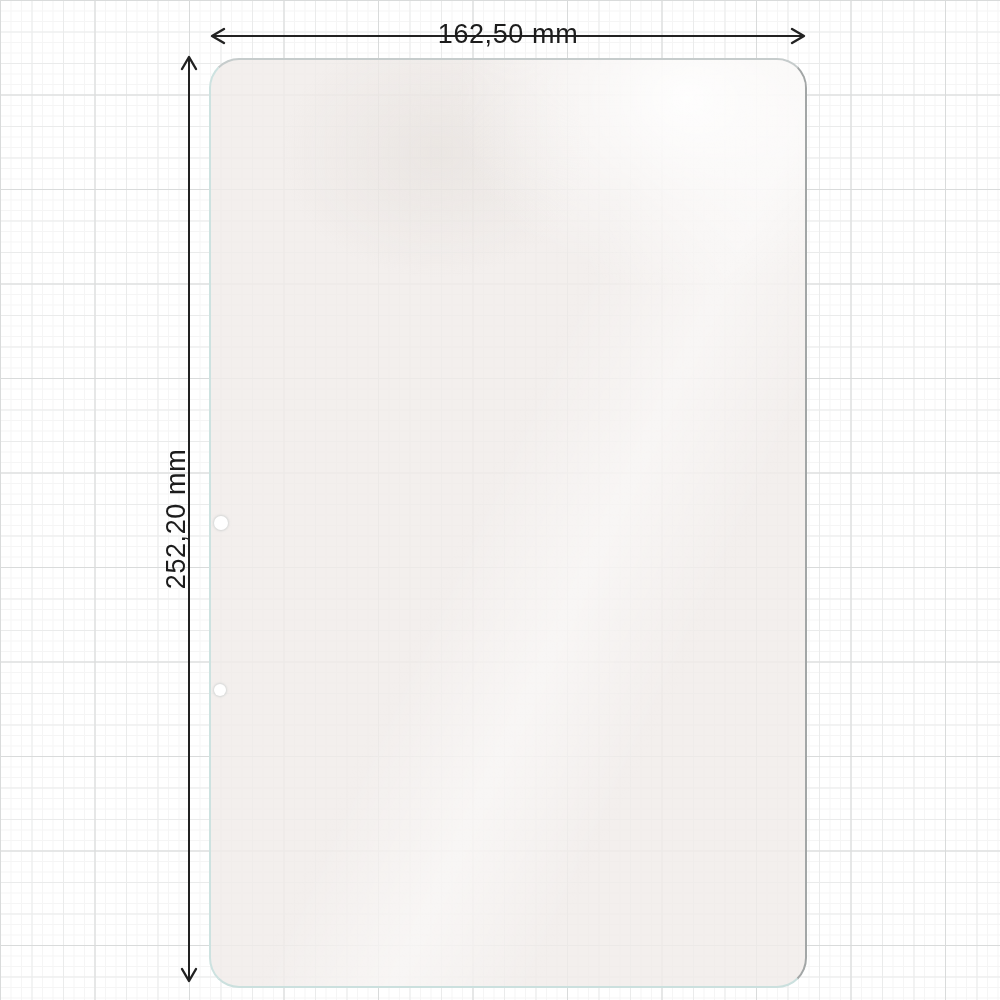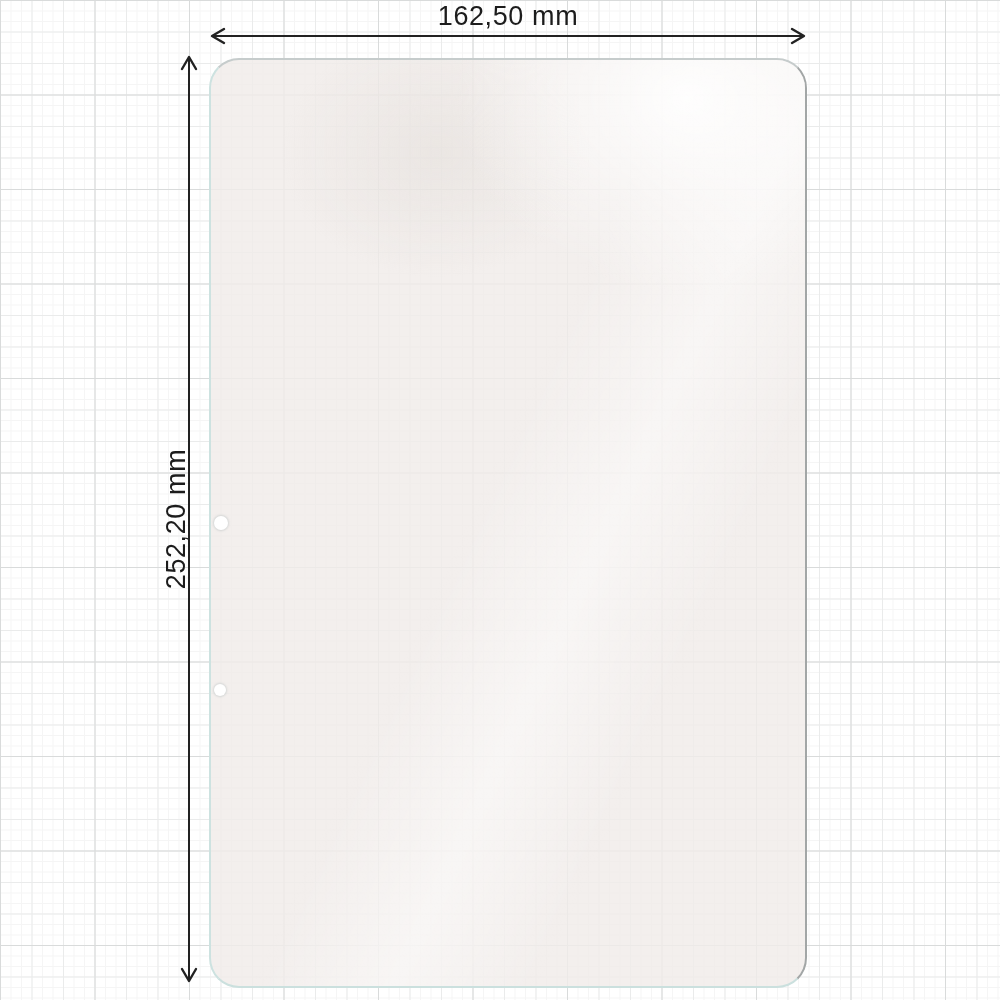--- a/index.html
+++ b/index.html
@@ -77,21 +77,21 @@
     position: absolute;
     color: #1c1c1c;
     font-size: 27px;
     font-weight: 500;
     letter-spacing: 0.6px;
     white-space: nowrap;
   }
 
   .width-label {
     left: 208px;
-    top: 1px;
+    top: 19px;
     width: 600px;
     text-align: center;
   }
 
   .height-label {
     left: 176px;
     top: 519px;
     transform: translate(-50%, -50%) rotate(-90deg);
   }
 </style>

